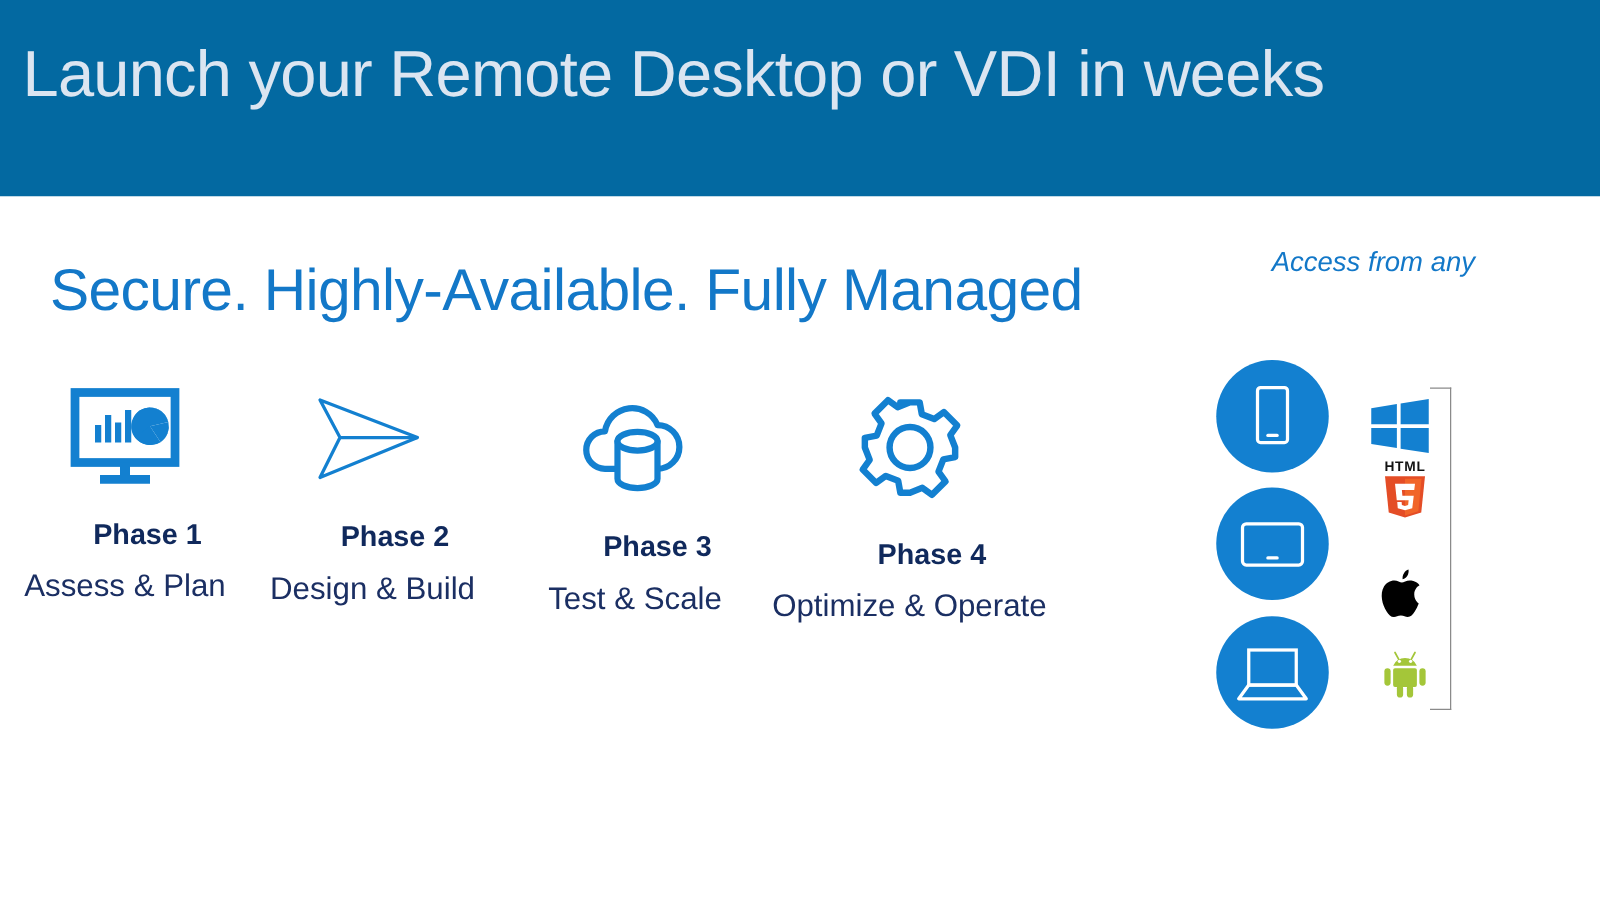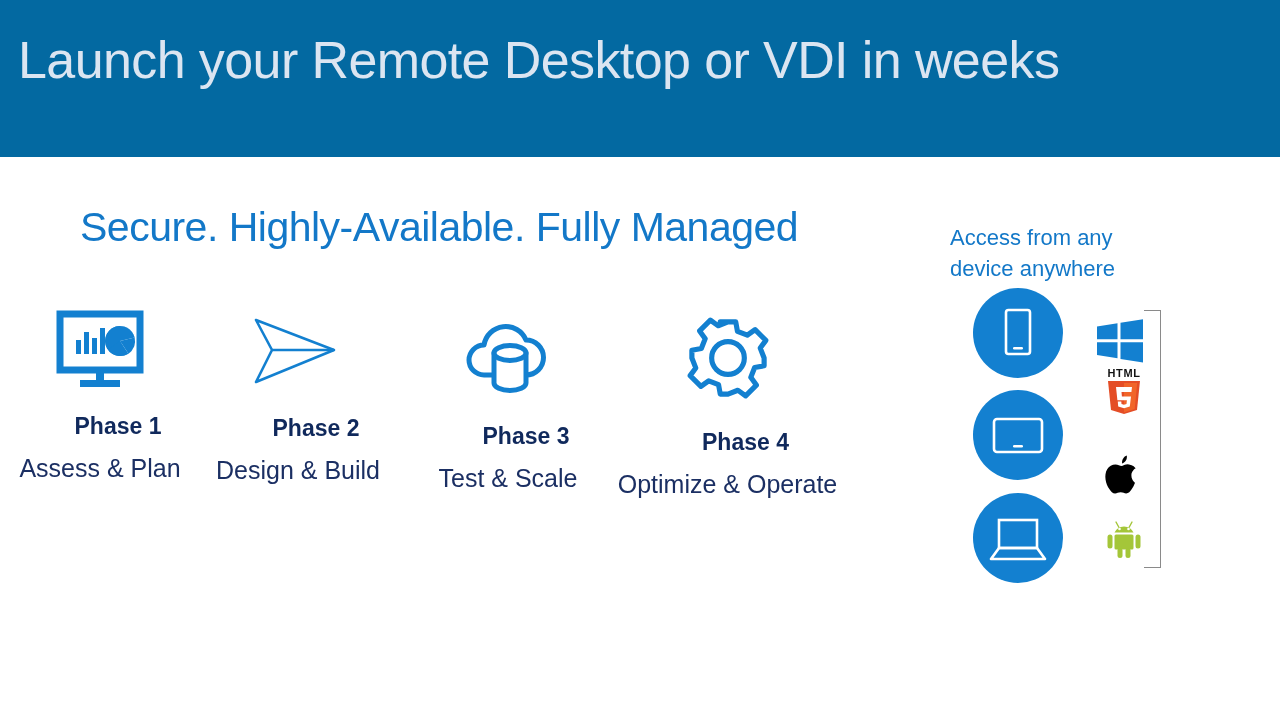--- a/index.html
+++ b/index.html
@@ -34,26 +34,25 @@
     color: #dbe5f1;
     letter-spacing: -0.6px;
     white-space: nowrap;
   }
 
   
   .subtitle {
     position: absolute;
     left: 40px;
     top: 204px;
-    font-size: 41px;
+    font-size: 47px;
     font-weight: 400;
     color: #1378c8;
     letter-spacing: -0.5px;
     white-space: nowrap;
-    margin-left: 40px;
   }
 
   
   .phase {
     position: absolute;
     text-align: center;
   }
   .phase-icon {
     display: block;
     margin: 0 auto;
@@ -83,24 +82,25 @@
   #phase-2 .phase-title { margin-top: 15px; }
   #phase-3 .phase-title { margin-top: 20px; }
   #phase-4 .phase-title { margin-top: 24px; }
 
   
   .access-caption {
     position: absolute;
     right: 100px;
     top: 194px;
     width: 230px;
+    text-align: right;
     font-size: 22px;
+    font-style: italic;
     color: #1378c8;
     line-height: 1.42;
-    margin-top: 28px;
   }
 
   .device-circle {
     position: absolute;
     width: 90px;
     height: 90px;
     border-radius: 50%;
     background: #1380d0;
   }
   #device-phone  { left: 973px; top: 288px; }
@@ -198,21 +198,20 @@
         <circle cx="0" cy="0" r="19" fill="none" stroke="#1380d0" stroke-width="6"></circle>
       </g>
     </svg>
   </span>
   <div class="phase-title">Phase 4</div>
   <div class="phase-sub">Optimize &amp; Operate</div>
 </div>
 
 <div class="access-caption">
   <div>Access from any</div>
-  <div>device anywhere</div>
 </div>
 
 <div class="device-circle" id="device-phone">
   <svg width="90" height="90" viewBox="0 0 90 90">
     <rect x="33" y="22" width="24" height="44" rx="2.5" fill="none" stroke="#ffffff" stroke-width="2.6"></rect>
     <rect x="40" y="59" width="10" height="2.6" rx="1.3" fill="#ffffff"></rect>
   </svg>
 </div>
 
 <div class="device-circle" id="device-tablet">

